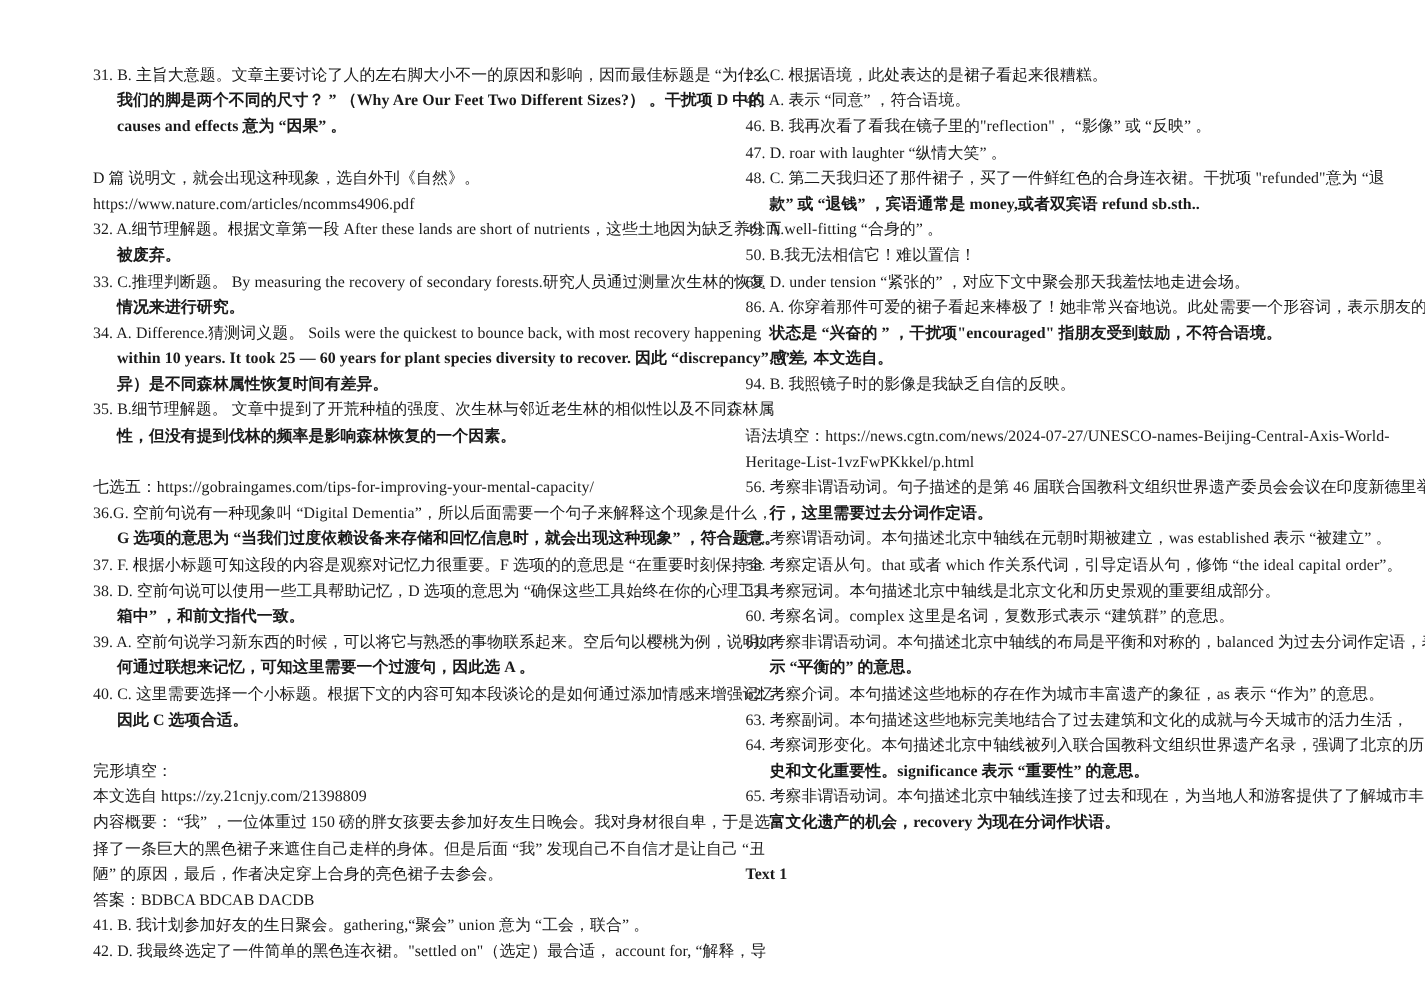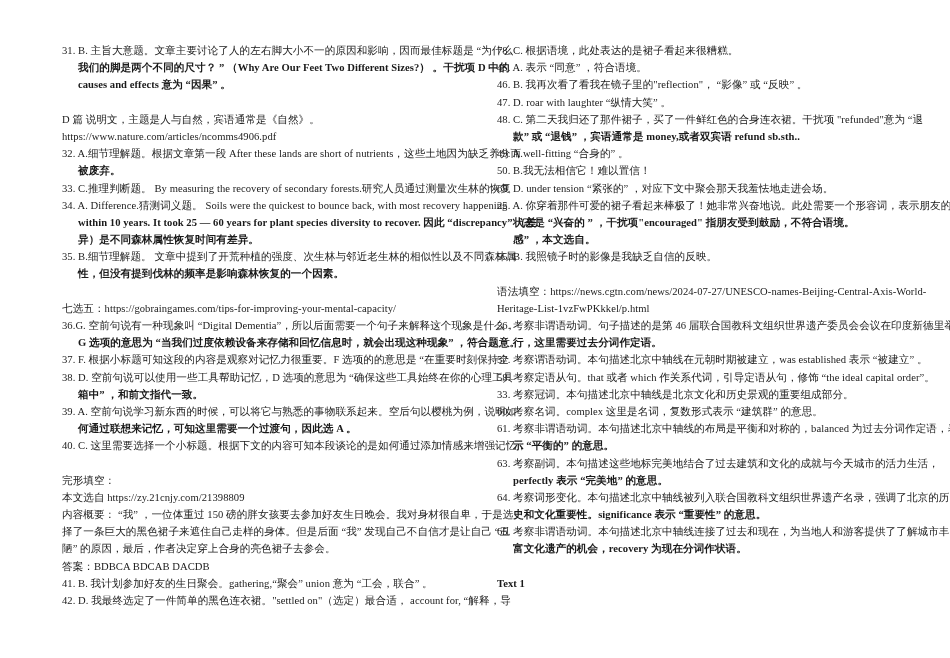--- a/index.html
+++ b/index.html
@@ -43,77 +43,79 @@
 </style>
 </head>
 <body>
 
 <div class="page">
   <div class="column" id="col-left">
       <div class="line">31. B.  主旨大意题。文章主要讨论了人的左右脚大小不一的原因和影响，因而最佳标题是 “为什么</div>
       <div class="line indent">我们的脚是两个不同的尺寸？ ”  （Why Are Our Feet Two Different Sizes?） 。干扰项 D 中的</div>
       <div class="line indent">causes and effects 意为 “因果” 。</div>
       <div class="line blank"></div>
-      <div class="line">D 篇   说明文，主题是人与自然，宾语通常是《自然》。</div>
+      <div class="line">D 篇   说明文，就会出现这种现象，选自外刊《自然》。</div>
       <div class="line">https://www.nature.com/articles/ncomms4906.pdf</div>
       <div class="line">32.  A.细节理解题。根据文章第一段 After these lands are short of nutrients，这些土地因为缺乏养分而</div>
       <div class="line indent">被废弃。</div>
       <div class="line">33.  C.推理判断题。   By measuring the recovery of secondary forests.研究人员通过测量次生林的恢复</div>
+      <div class="line indent">情况来进行研究。</div>
       <div class="line">34. A. Difference.猜测词义题。   Soils were the quickest to bounce back, with most recovery happening</div>
       <div class="line indent">within 10 years. It took 25 — 60 years for plant species diversity to recover.  因此 “discrepancy” （差</div>
       <div class="line indent">异）是不同森林属性恢复时间有差异。</div>
       <div class="line">35.  B.细节理解题。   文章中提到了开荒种植的强度、次生林与邻近老生林的相似性以及不同森林属</div>
       <div class="line indent">性，但没有提到伐林的频率是影响森林恢复的一个因素。</div>
       <div class="line blank"></div>
       <div class="line">七选五：https://gobraingames.com/tips-for-improving-your-mental-capacity/</div>
       <div class="line">36.G.  空前句说有一种现象叫 “Digital Dementia”，所以后面需要一个句子来解释这个现象是什么，</div>
       <div class="line indent">G 选项的意思为 “当我们过度依赖设备来存储和回忆信息时，就会出现这种现象” ，符合题意。</div>
       <div class="line">37.  F.  根据小标题可知这段的内容是观察对记忆力很重要。F 选项的的意思是 “在重要时刻保持全</div>
       <div class="line">38.  D.  空前句说可以使用一些工具帮助记忆，D 选项的意思为 “确保这些工具始终在你的心理工具</div>
       <div class="line indent">箱中” ，和前文指代一致。</div>
       <div class="line">39.  A.  空前句说学习新东西的时候，可以将它与熟悉的事物联系起来。空后句以樱桃为例，说明如</div>
       <div class="line indent">何通过联想来记忆，可知这里需要一个过渡句，因此选 A  。</div>
       <div class="line">40.  C.  这里需要选择一个小标题。根据下文的内容可知本段谈论的是如何通过添加情感来增强记忆，</div>
+      <div class="line indent">因此  C 选项合适。</div>
       <div class="line blank"></div>
       <div class="line">完形填空：</div>
       <div class="line">本文选自 https://zy.21cnjy.com/21398809</div>
       <div class="line">内容概要：  “我” ，一位体重过 150 磅的胖女孩要去参加好友生日晚会。我对身材很自卑，于是选</div>
       <div class="line">择了一条巨大的黑色裙子来遮住自己走样的身体。但是后面 “我” 发现自己不自信才是让自己 “丑</div>
       <div class="line">陋” 的原因，最后，作者决定穿上合身的亮色裙子去参会。</div>
       <div class="line">答案：BDBCA    BDCAB    DACDB</div>
       <div class="line">41. B.  我计划参加好友的生日聚会。gathering,“聚会” union 意为 “工会，联合” 。</div>
       <div class="line">42. D.  我最终选定了一件简单的黑色连衣裙。"settled on"（选定）最合适，  account   for,   “解释，导</div>
     </div>
   <div class="column" id="col-right">
-      <div class="line">78. C.  根据语境，此处表达的是裙子看起来很糟糕。</div>
+      <div class="line">23. C.  根据语境，此处表达的是裙子看起来很糟糕。</div>
       <div class="line">45. A.   表示 “同意” ，符合语境。</div>
       <div class="line">46. B.  我再次看了看我在镜子里的"reflection"，  “影像” 或 “反映” 。</div>
       <div class="line">47. D.   roar with laughter “纵情大笑” 。</div>
       <div class="line">48. C.  第二天我归还了那件裙子，买了一件鲜红色的合身连衣裙。干扰项  "refunded"意为 “退</div>
       <div class="line indent">款” 或 “退钱” ，宾语通常是 money,或者双宾语 refund sb.sth..</div>
       <div class="line">49. A.well-fitting “合身的” 。</div>
       <div class="line">50. B.我无法相信它！难以置信！</div>
       <div class="line">69. D.  under tension “紧张的” ，对应下文中聚会那天我羞怯地走进会场。</div>
-      <div class="line">25. A.  你穿着那件可爱的裙子看起来棒极了！她非常兴奋地说。此处需要一个形容词，表示朋友的</div>
+      <div class="line">86. A.  你穿着那件可爱的裙子看起来棒极了！她非常兴奋地说。此处需要一个形容词，表示朋友的</div>
       <div class="line indent">状态是 “兴奋的  ” ，干扰项"encouraged"  指朋友受到鼓励，不符合语境。</div>
       <div class="line indent">感” ，本文选自。</div>
-      <div class="line">55. B.  我照镜子时的影像是我缺乏自信的反映。</div>
+      <div class="line">94. B.  我照镜子时的影像是我缺乏自信的反映。</div>
       <div class="line blank"></div>
       <div class="line">语法填空：https://news.cgtn.com/news/2024-07-27/UNESCO-names-Beijing-Central-Axis-World-</div>
       <div class="line">Heritage-List-1vzFwPKkkel/p.html</div>
       <div class="line">56.  考察非谓语动词。句子描述的是第 46 届联合国教科文组织世界遗产委员会会议在印度新德里举</div>
       <div class="line indent">行，这里需要过去分词作定语。</div>
       <div class="line">57.  考察谓语动词。本句描述北京中轴线在元朝时期被建立，was established 表示 “被建立” 。</div>
       <div class="line">58.  考察定语从句。that 或者 which 作关系代词，引导定语从句，修饰 “the ideal capital order”。</div>
       <div class="line">33.  考察冠词。本句描述北京中轴线是北京文化和历史景观的重要组成部分。</div>
       <div class="line">60.  考察名词。complex 这里是名词，复数形式表示 “建筑群” 的意思。</div>
       <div class="line">61.  考察非谓语动词。本句描述北京中轴线的布局是平衡和对称的，balanced 为过去分词作定语，表</div>
       <div class="line indent">示 “平衡的” 的意思。</div>
+      <div class="line">62.  考察介词。本句描述这些地标的存在作为城市丰富遗产的象征，as 表示 “作为” 的意思。</div>
       <div class="line">63.  考察副词。本句描述这些地标完美地结合了过去建筑和文化的成就与今天城市的活力生活，</div>
-      <div class="line indent">perfectly 表示 “完美地” 的意思。</div>
       <div class="line">64.  考察词形变化。本句描述北京中轴线被列入联合国教科文组织世界遗产名录，强调了北京的历</div>
       <div class="line indent">史和文化重要性。significance 表示 “重要性” 的意思。</div>
       <div class="line">65.  考察非谓语动词。本句描述北京中轴线连接了过去和现在，为当地人和游客提供了了解城市丰</div>
       <div class="line indent">富文化遗产的机会，recovery 为现在分词作状语。</div>
       <div class="line blank"></div>
       <div class="line bold">Text 1</div>
     </div>
 </div>
 
 </body></html>

